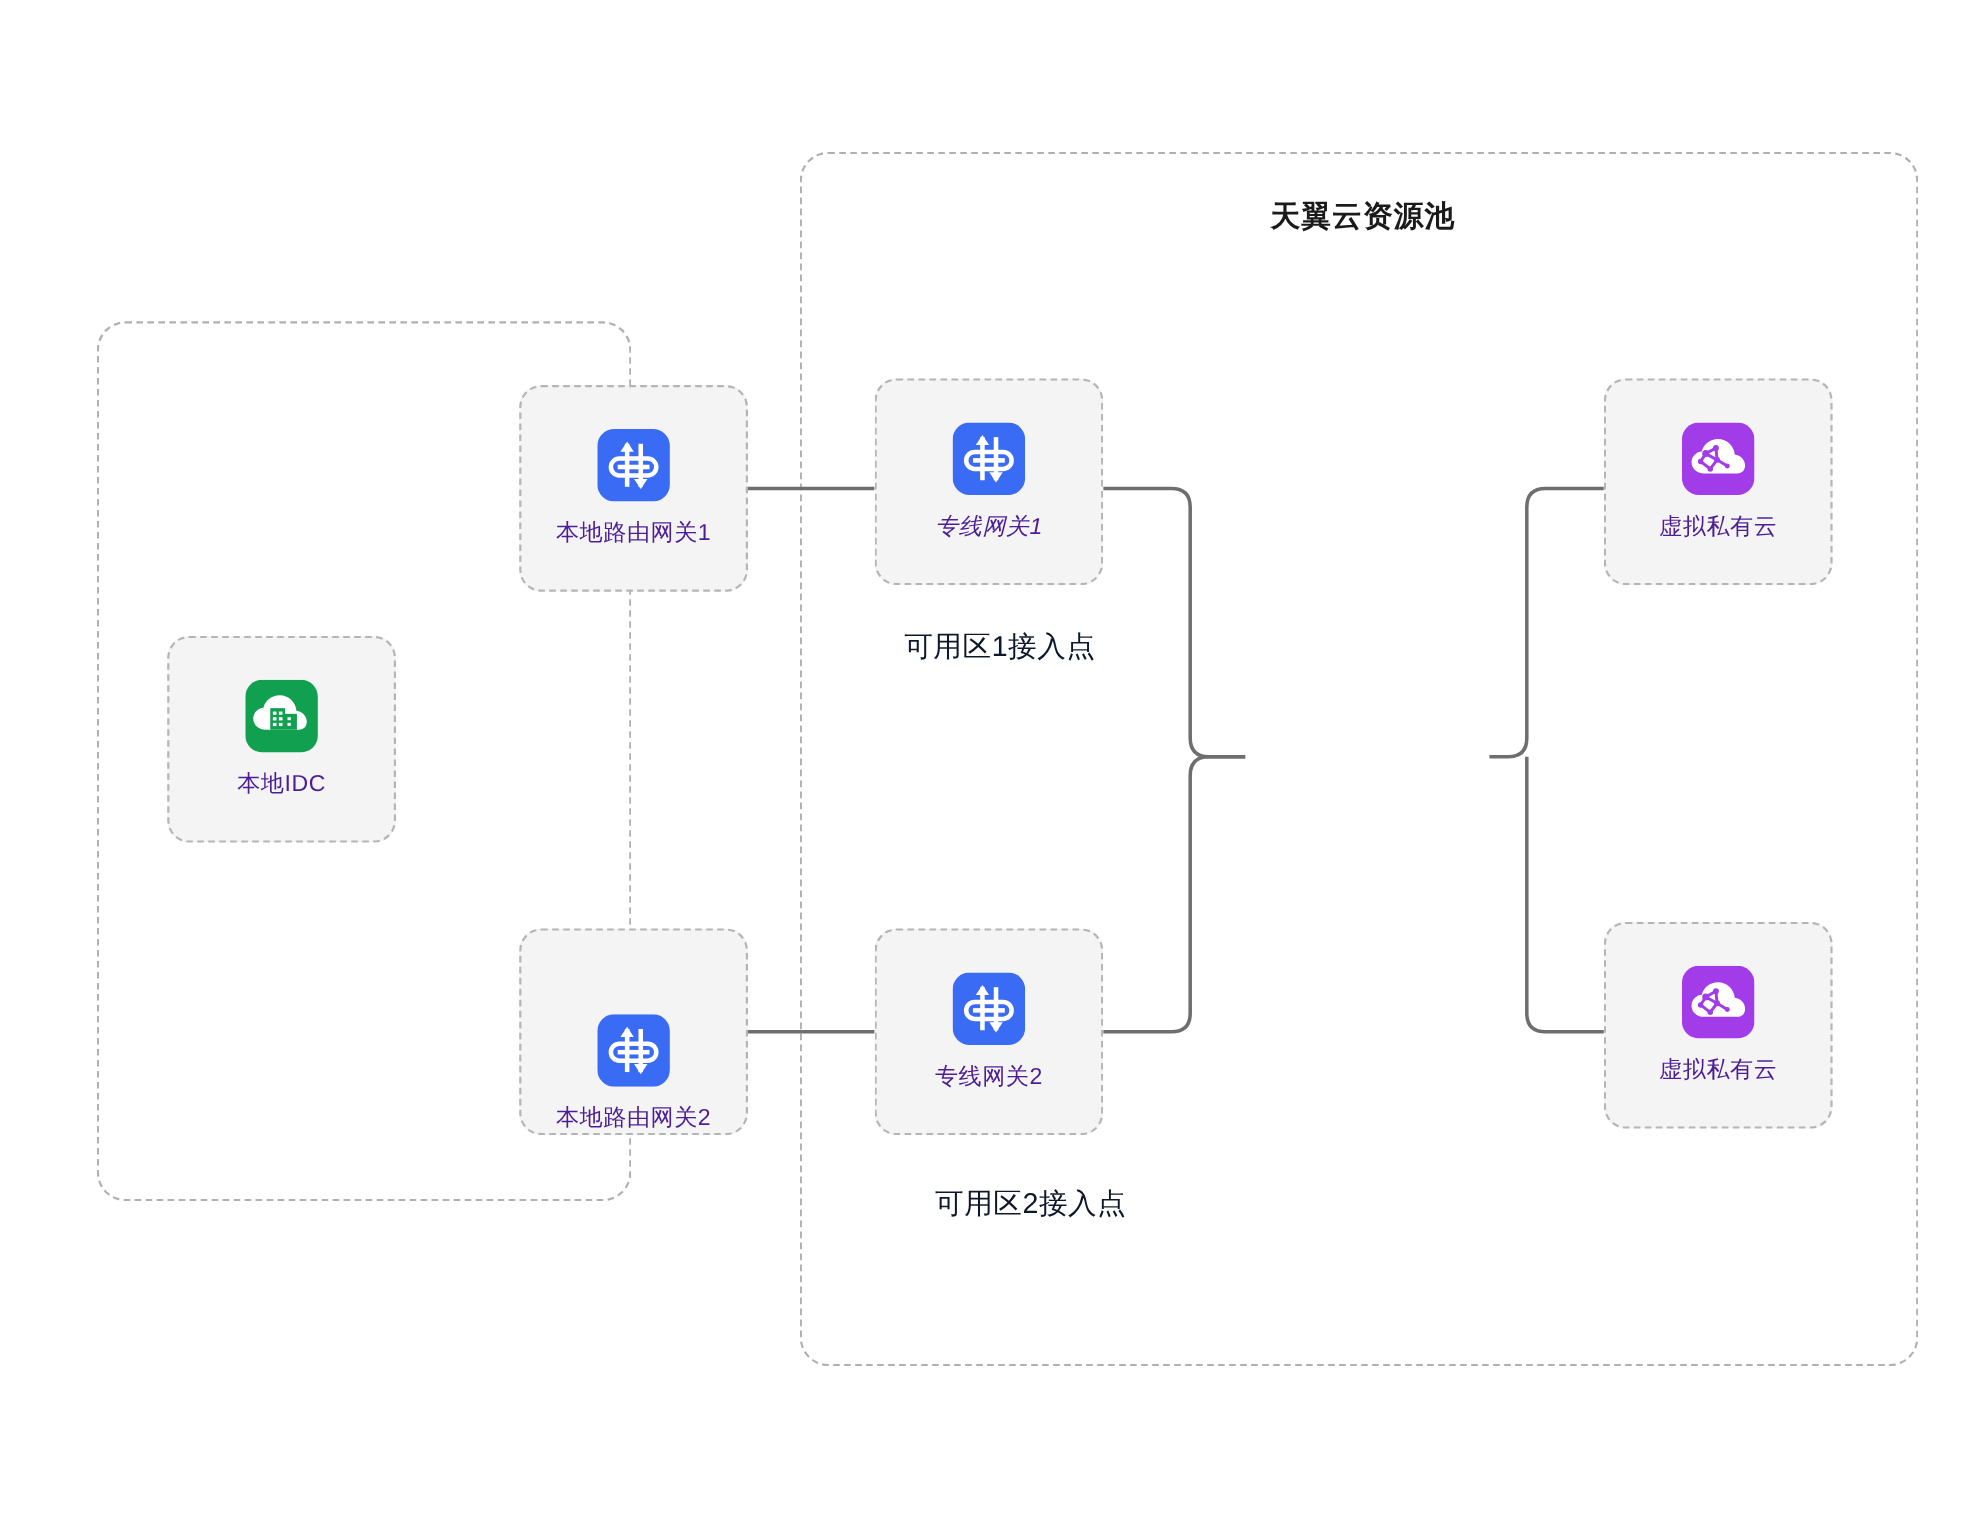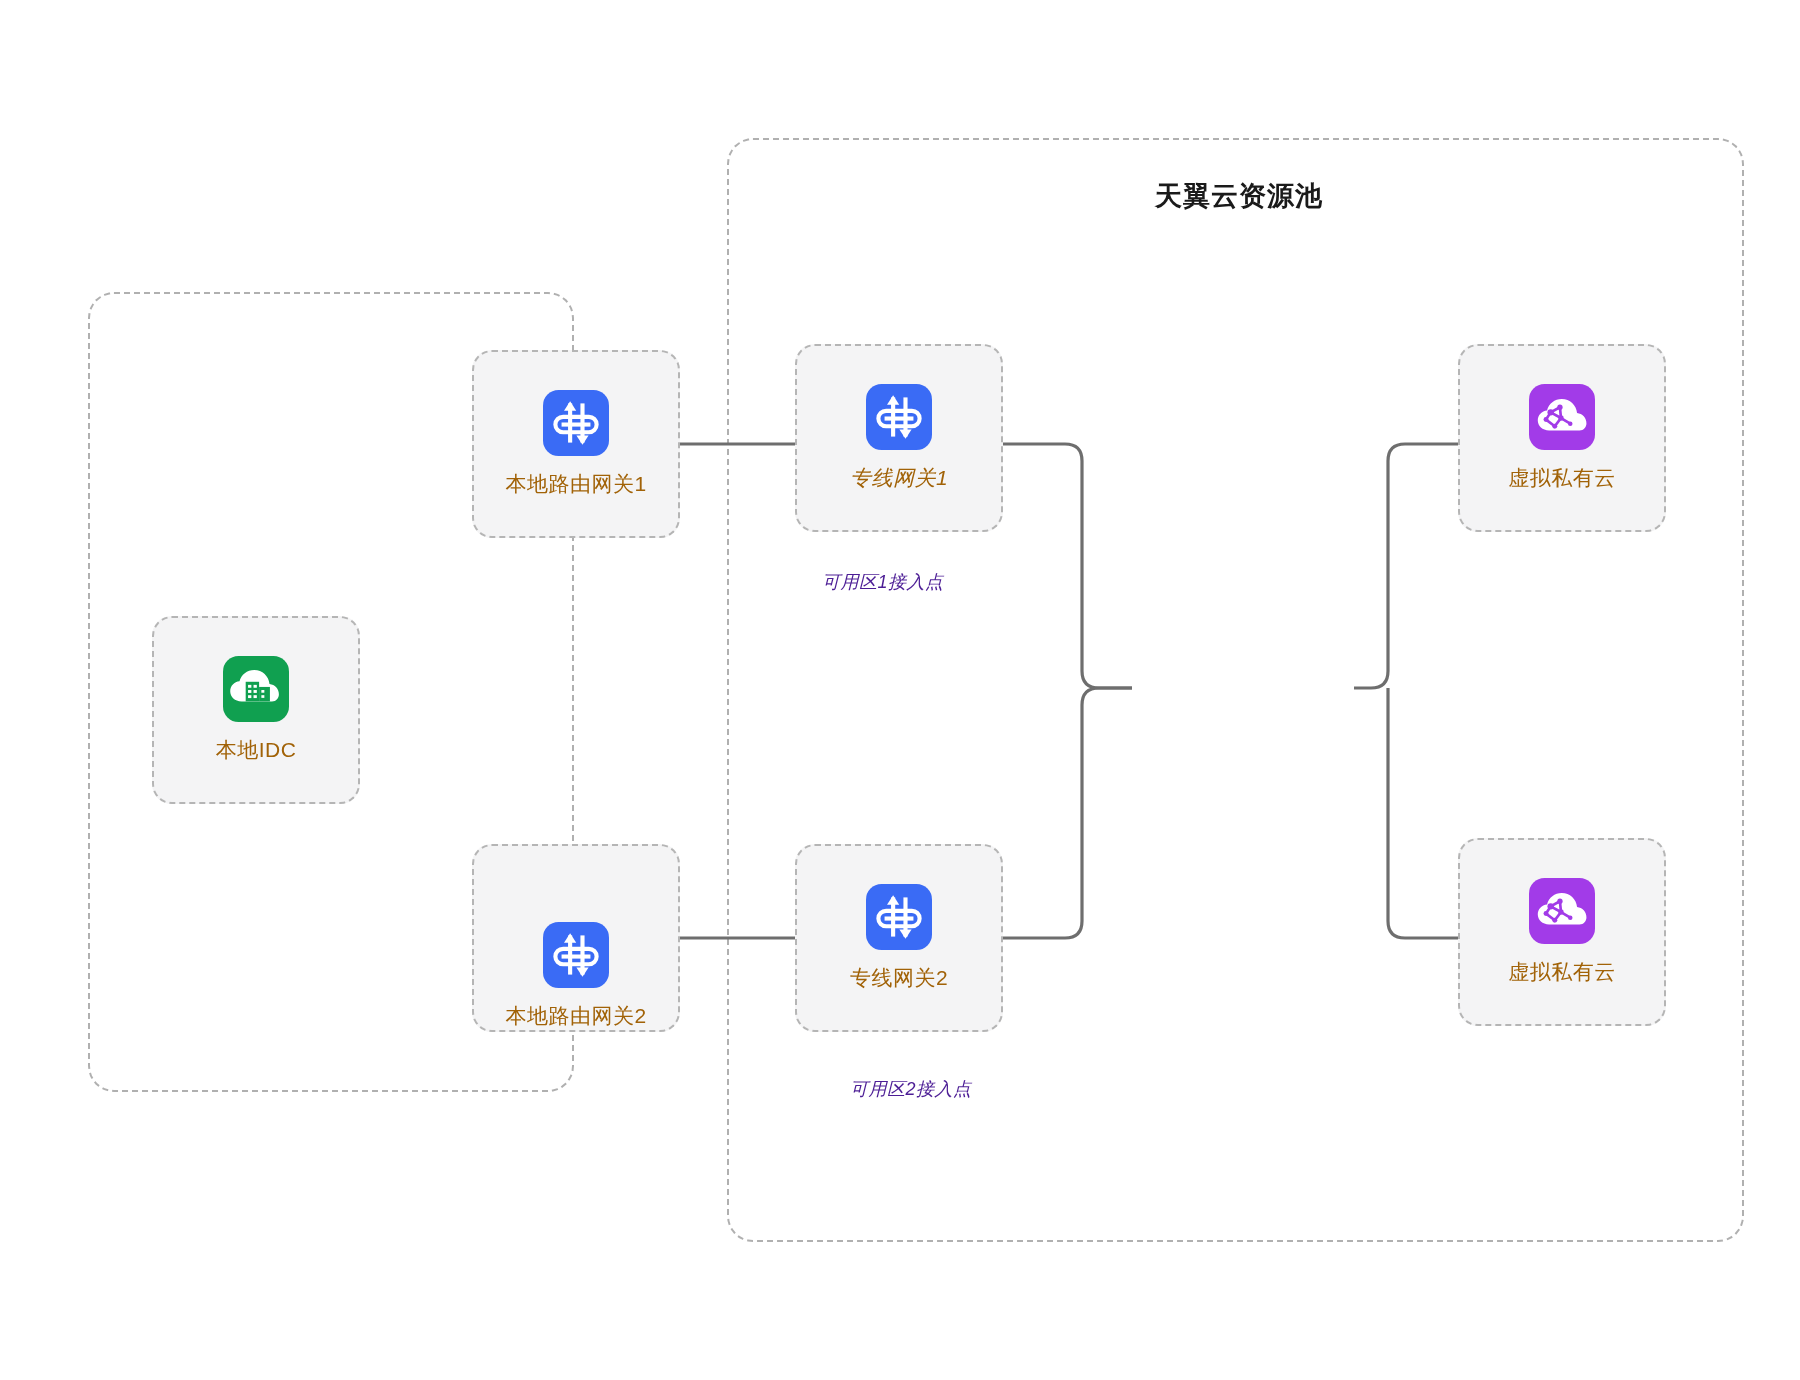--- a/index.html
+++ b/index.html
@@ -54,43 +54,42 @@
     border-radius: 20px;
     display: flex;
     flex-direction: column;
     align-items: center;
     justify-content: center;
     gap: 14px;
   }
   .node .icon { width: 66px; height: 66px; display: block; }
   .node .label {
     font-size: 21px;
-    color: #a16207;
+    color: #4c1d95;
     white-space: nowrap;
     letter-spacing: 0.5px;
   }
 
   
-  #node-idc    { left: 152px;  top: 616px; width: 208px; height: 188px; }
+  #node-idc    { left: 152px;  top: 578px; width: 208px; height: 188px; }
   #node-lrg1   { left: 472px;  top: 350px; width: 208px; height: 188px; }
   #node-lrg2   { left: 472px;  top: 844px; width: 208px; height: 188px; justify-content: flex-end; }
   #node-dlg1   { left: 795px;  top: 344px; width: 208px; height: 188px; font-style: italic; }
   #node-dlg2   { left: 795px;  top: 844px; width: 208px; height: 188px; }
   #node-cer    { left: 1132px; top: 592px; width: 222px; height: 192px; }
   #node-vpc1   { left: 1458px; top: 344px; width: 208px; height: 188px; }
   #node-vpc2   { left: 1458px; top: 838px; width: 208px; height: 188px; }
 
   
   .zone-caption {
     position: absolute;
-    font-size: 18px;
-    color: #4c1d95;
+    font-size: 26px;
+    color: #0f172a;
     white-space: nowrap;
     letter-spacing: 0.5px;
-    font-style: italic;
   }
   #zone1-caption { left: 822px; top: 570px; }
   #zone2-caption { left: 850px; top: 1077px; }
 </style>
 </head>
 <body>
 
 <div id="canvas">
 
   <div class="group" id="group-idc"></div>

